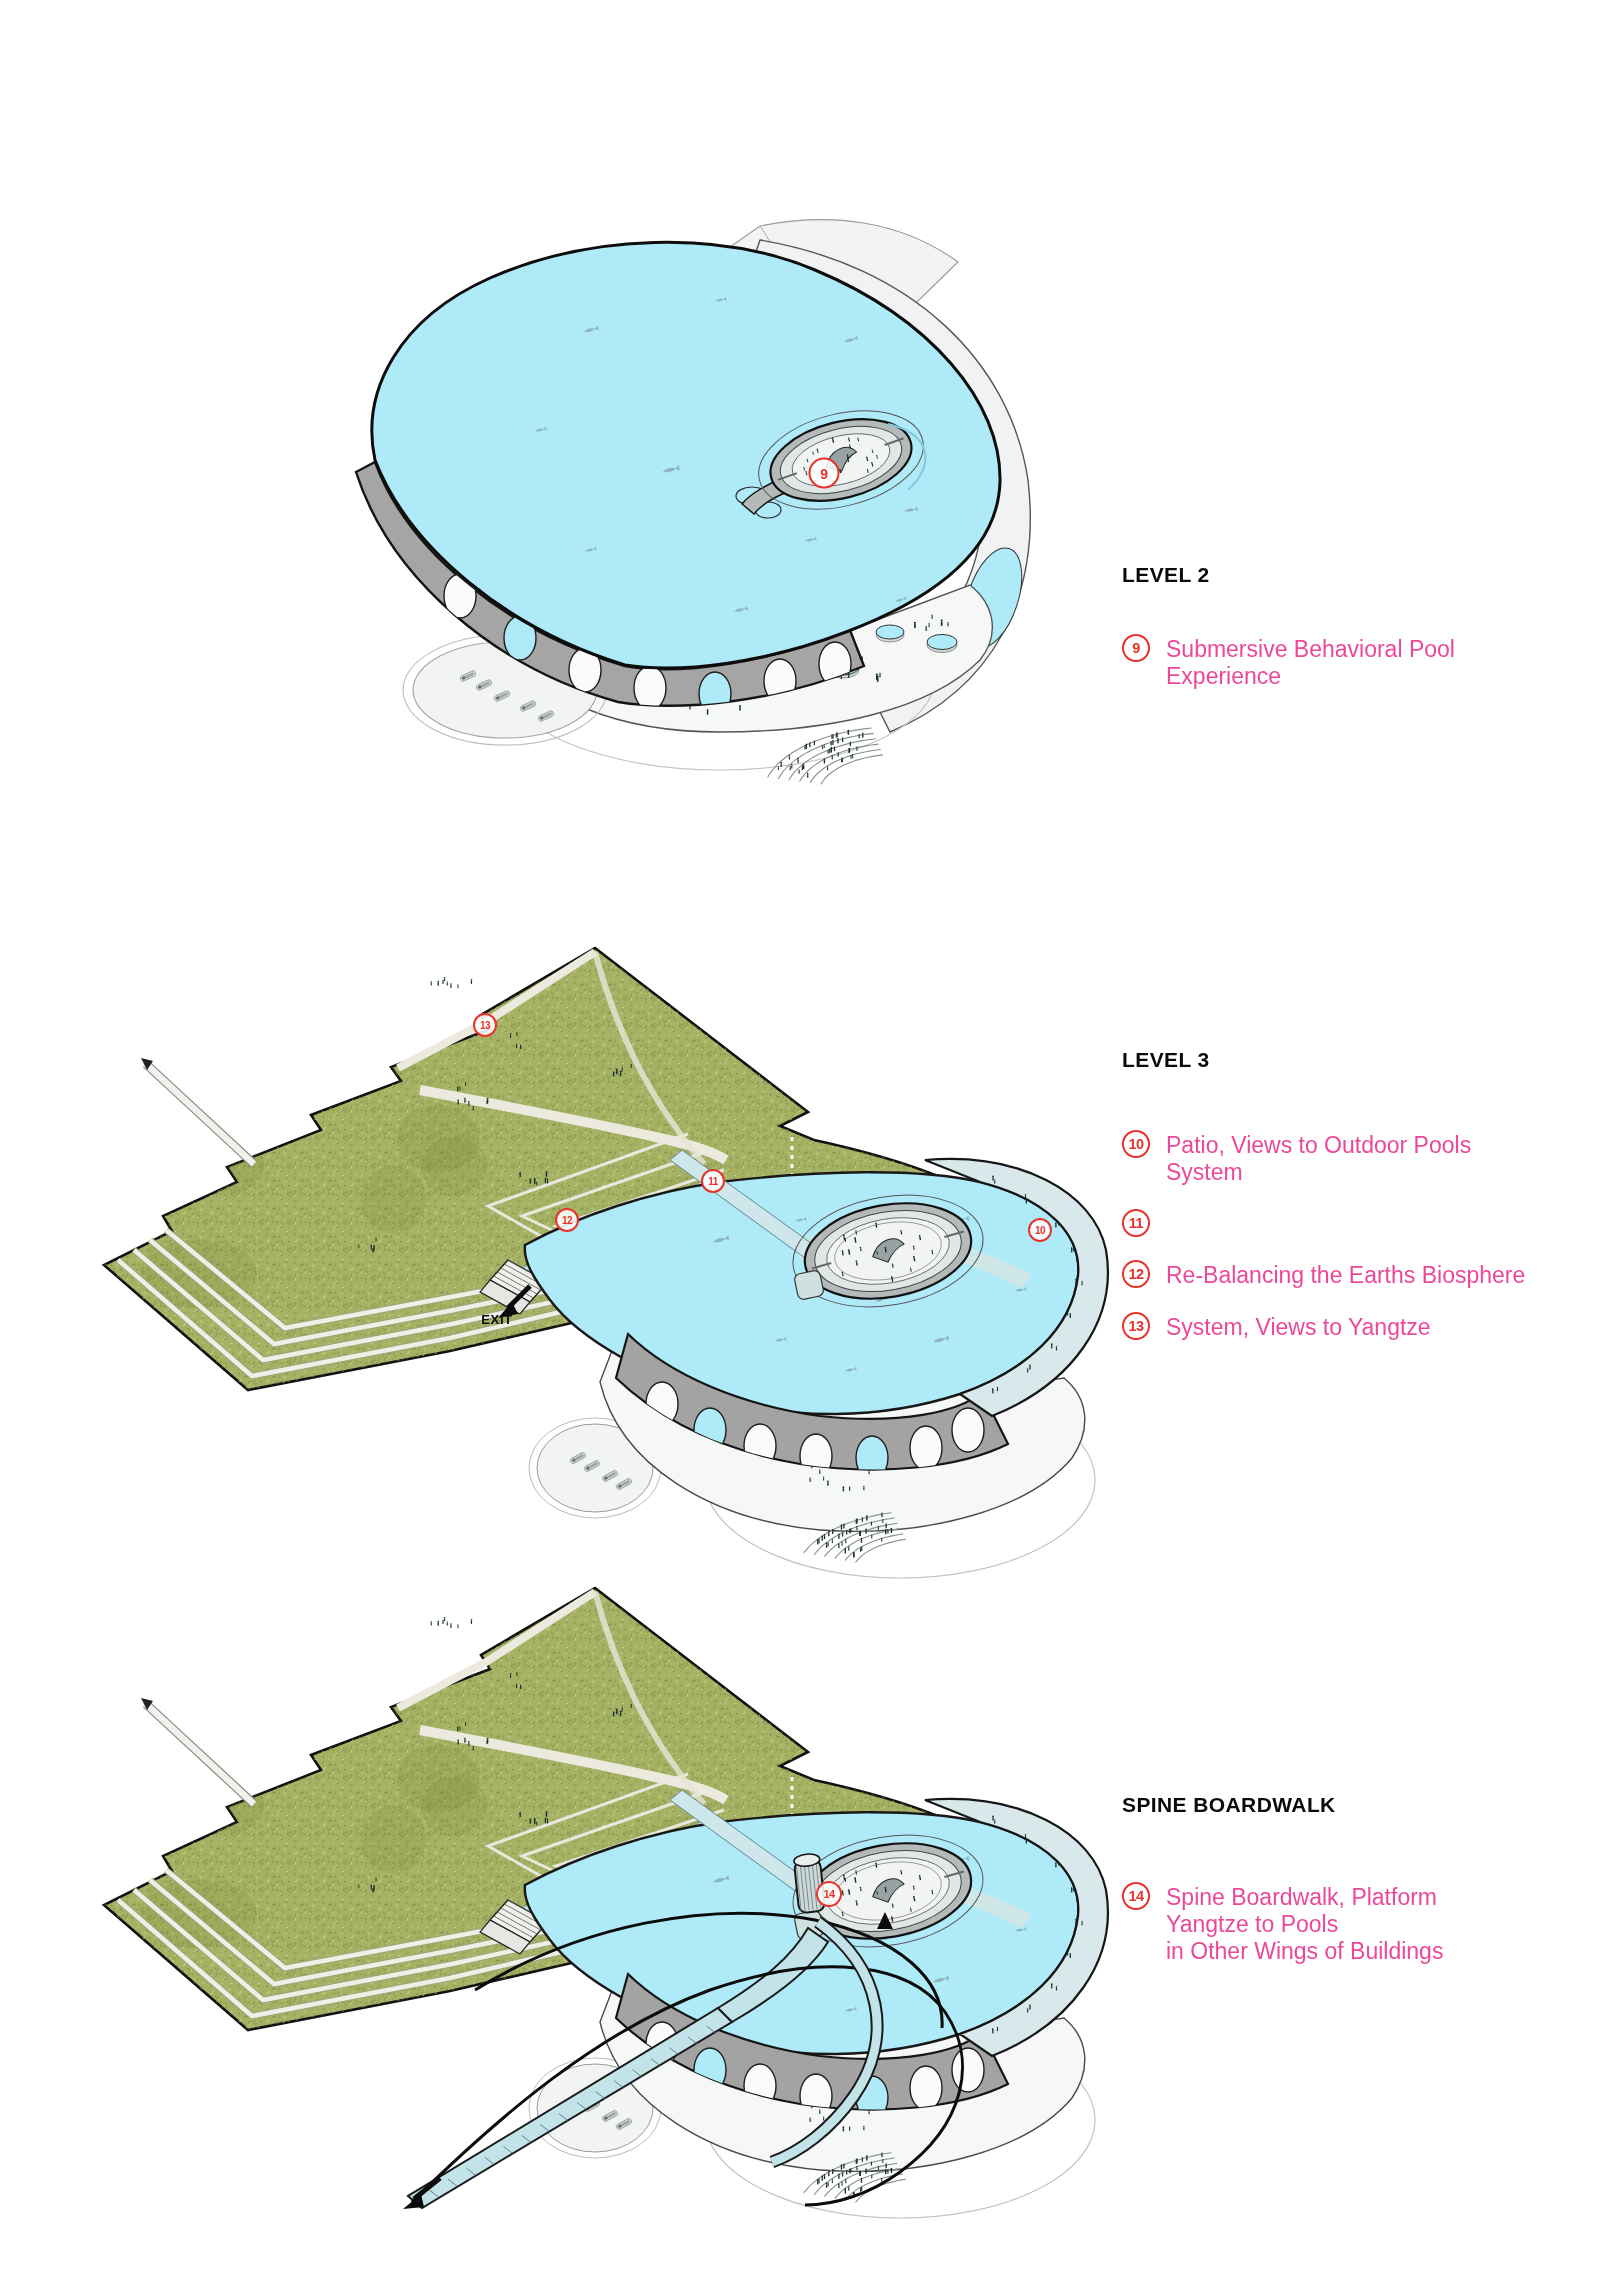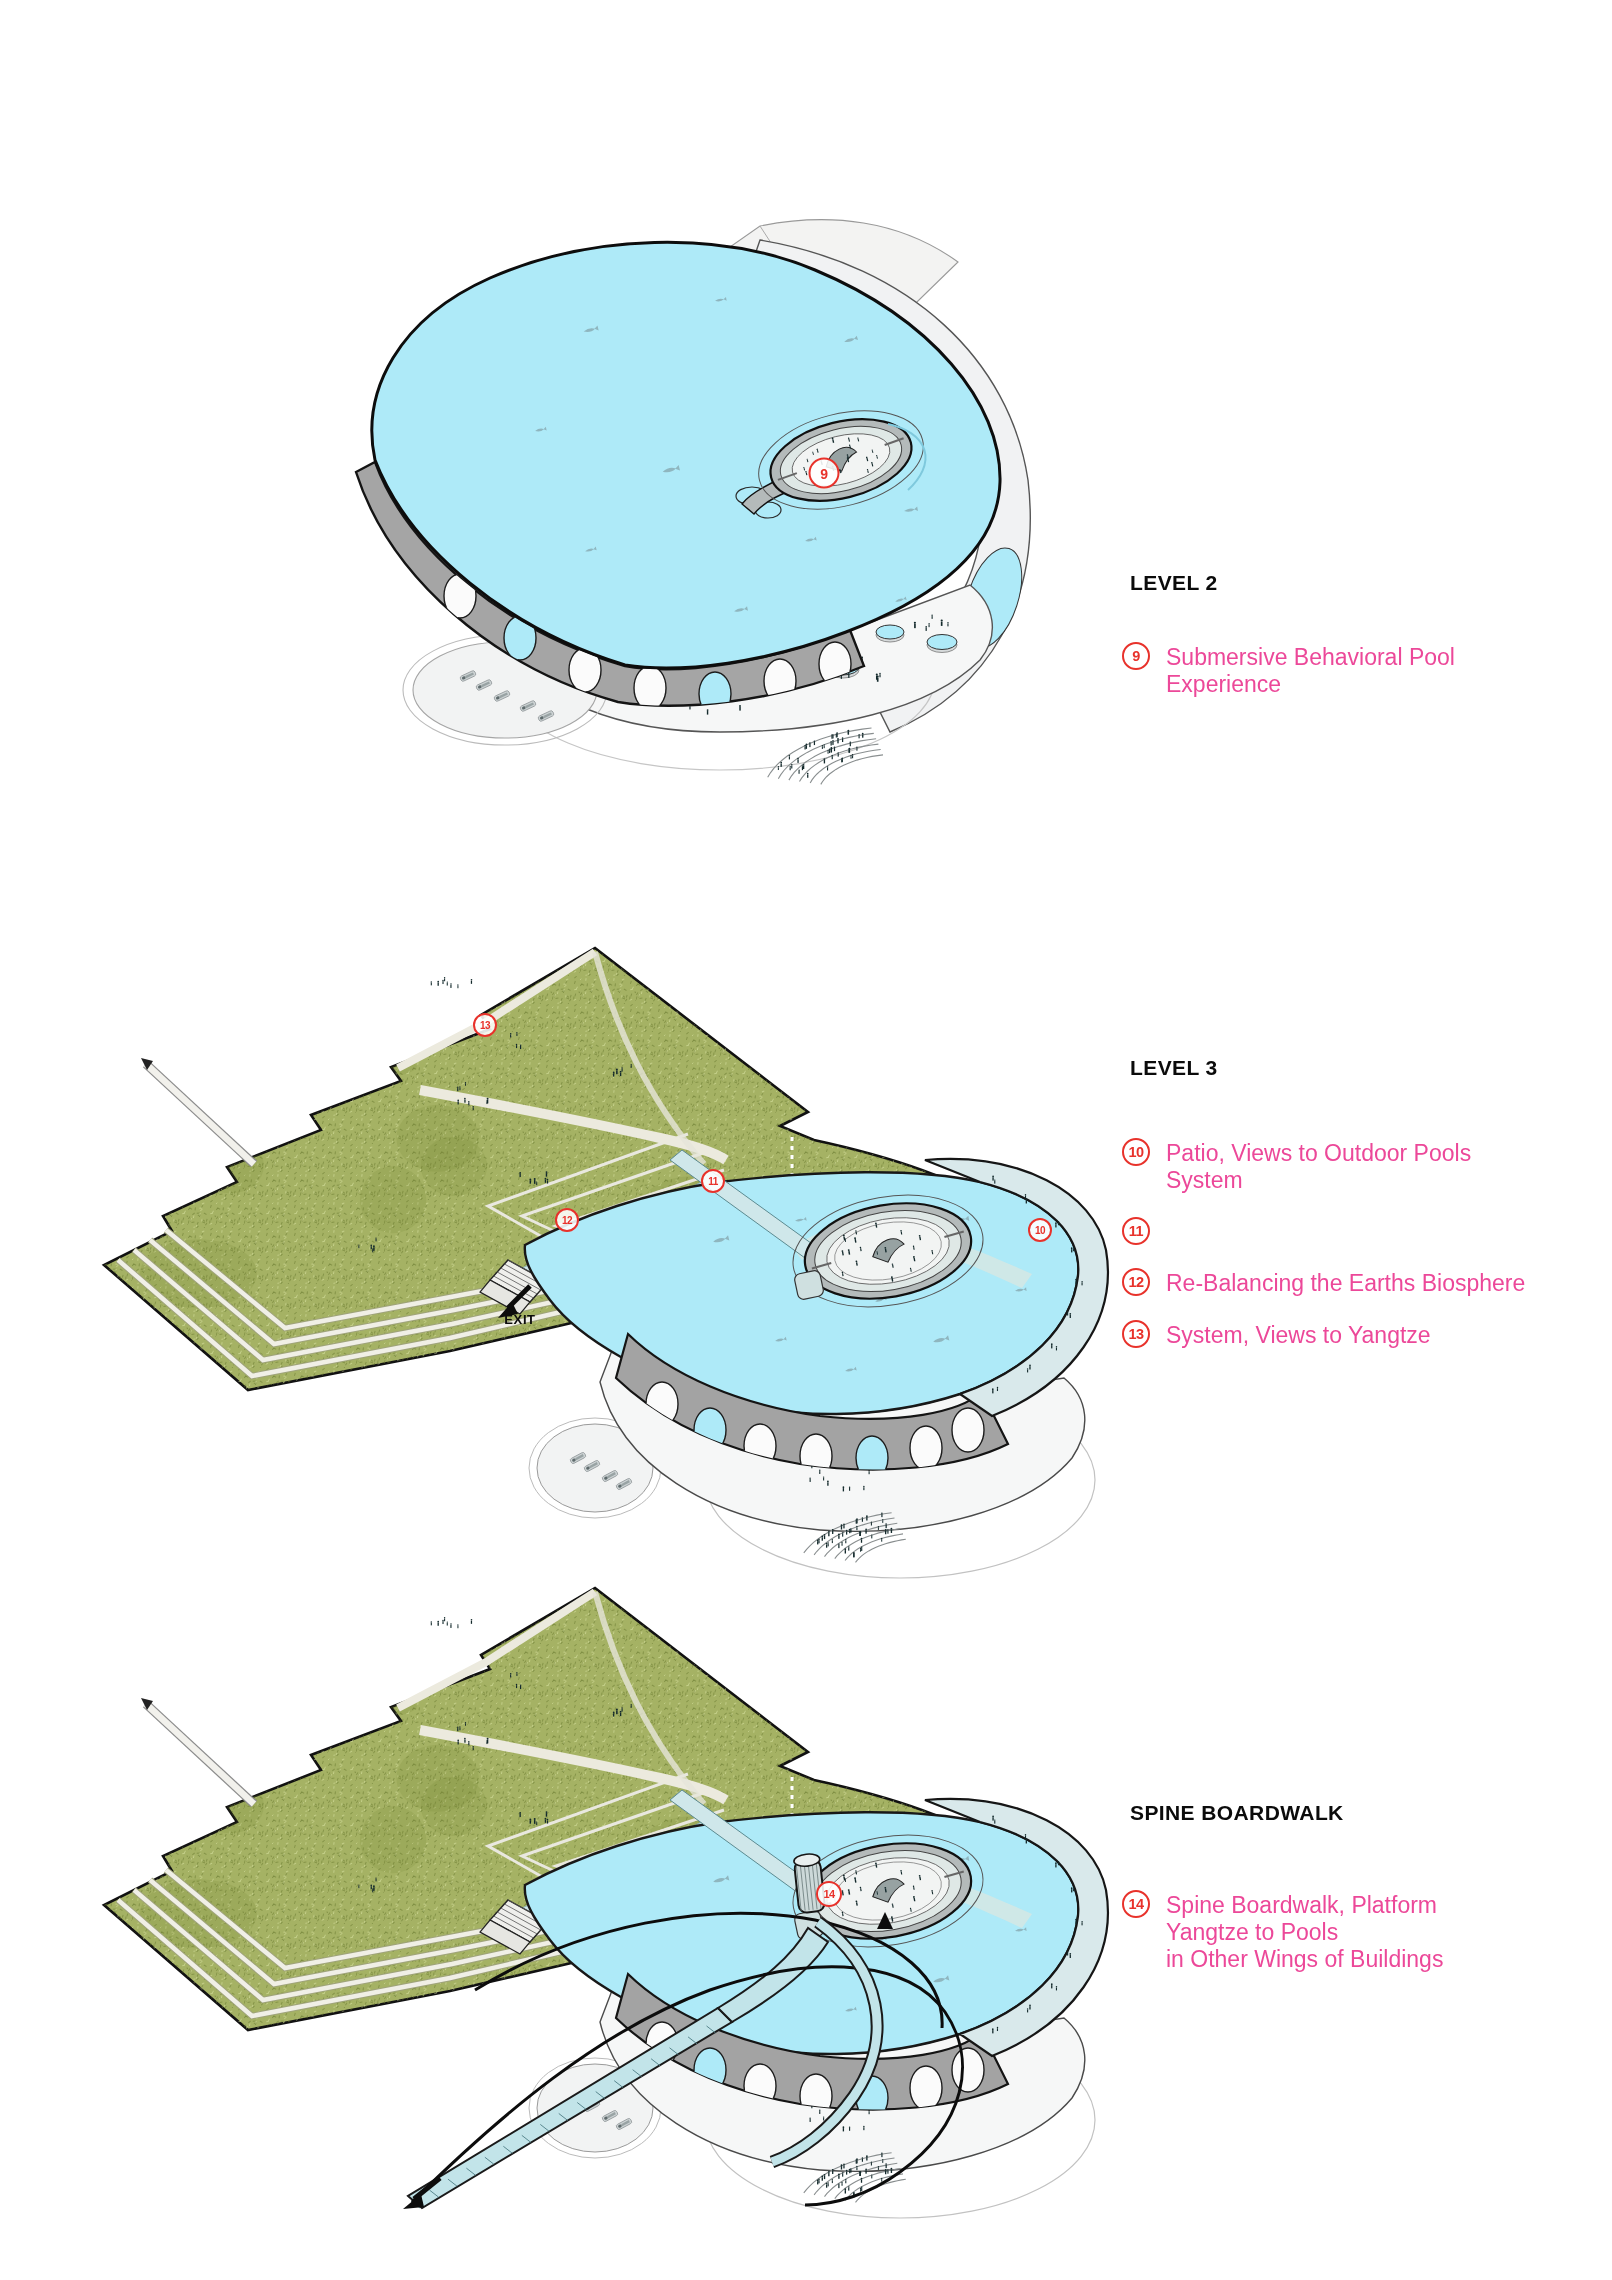--- a/index.html
+++ b/index.html
@@ -7,21 +7,21 @@
        font-family:"Liberation Sans",sans-serif;overflow:hidden;}
   .diagram{position:absolute;}
   .diagram svg{position:absolute;left:0;top:0;overflow:visible;}
   .marker{position:absolute;border-radius:50%;background:rgba(255,255,255,.88);
           border:2.5px solid #e8322b;color:#e8322b;display:flex;align-items:center;
           justify-content:center;font-weight:700;transform:translate(-50%,-50%);
           letter-spacing:-0.5px;z-index:5;}
   .exit{position:absolute;font-weight:700;color:#0c0c0c;font-size:13px;
         letter-spacing:0.6px;transform:translate(-50%,-50%);z-index:5;}
   .legend{position:absolute;left:1122px;width:420px;}
-  .legend h2{margin:8px;font-size:21px;font-weight:700;color:#0b0b0b;
+  .legend h2{margin:0;font-size:21px;font-weight:700;color:#0b0b0b;
              letter-spacing:0.4px;}
   .legend .items{display:flex;flex-direction:column;}
   .li{display:flex;gap:16px;margin-bottom:25px;align-items:flex-start;}
   .num{flex:0 0 auto;width:28px;height:28px;border-radius:50%;
        border:2.3px solid #e8322b;color:#e8322b;display:flex;align-items:center;
        justify-content:center;font-size:14.5px;font-weight:700;box-sizing:border-box;
        margin-top:-2px;letter-spacing:-0.5px;}
   .txt{font-size:23px;line-height:27px;color:#ec4899;}
 </style>
 </head>
@@ -867,21 +867,21 @@
 <div class="diagram" id="diagram-1" style="left:20px;top:920px;width:1100px;height:600px;">
   <svg id="svg-d2" width="1100" height="600" viewBox="0 0 1100 600">
       <use href="#lvl3base"></use>
       <line x1="510" y1="366" x2="488" y2="388" stroke="#0c0c0c" stroke-width="5"></line>
       <path d="M 478,398 L 492,382 L 498,394 Z" fill="#0c0c0c"></path>
     </svg>
 <div class="marker" style="left: 465px; top: 105px; width: 20px; height: 20px; font-size: 10px;">13</div>
     <div class="marker" style="left: 693px; top: 261px; width: 20px; height: 20px; font-size: 10px;">11</div>
     <div class="marker" style="left: 547px; top: 300px; width: 20px; height: 20px; font-size: 10px;">12</div>
     <div class="marker" style="left: 1020px; top: 310px; width: 20px; height: 20px; font-size: 10px;">10</div>
-    <div class="exit" style="left: 500px; top: 399px;">EXIT</div>
+    <div class="exit" style="left: 477px; top: 399px;">EXIT</div>
   </div>
 
 <div class="diagram" id="diagram-2" style="left:20px;top:1560px;width:1100px;height:700px;">
   <svg id="svg-d3" width="1100" height="700" viewBox="0 0 1100 700">
       <use href="#lvl3base"></use>
       <path d="M 388,636 L 402,648 L 712,462 L 698,448 Z" fill="#c2e4e9" stroke="#1a1a1a" stroke-width="2"></path>
       <line x1="391" y1="641" x2="400" y2="648" stroke="#4d7d85" stroke-width="0.9"></line>
       <line x1="409.47058823529414" y1="630.0588235294117" x2="418.47058823529414" y2="637.0588235294117" stroke="#4d7d85" stroke-width="0.9"></line>
       <line x1="427.94117647058823" y1="619.1176470588235" x2="436.94117647058823" y2="626.1176470588235" stroke="#4d7d85" stroke-width="0.9"></line>
       <line x1="446.4117647058824" y1="608.1764705882352" x2="455.4117647058824" y2="615.1764705882352" stroke="#4d7d85" stroke-width="0.9"></line>

